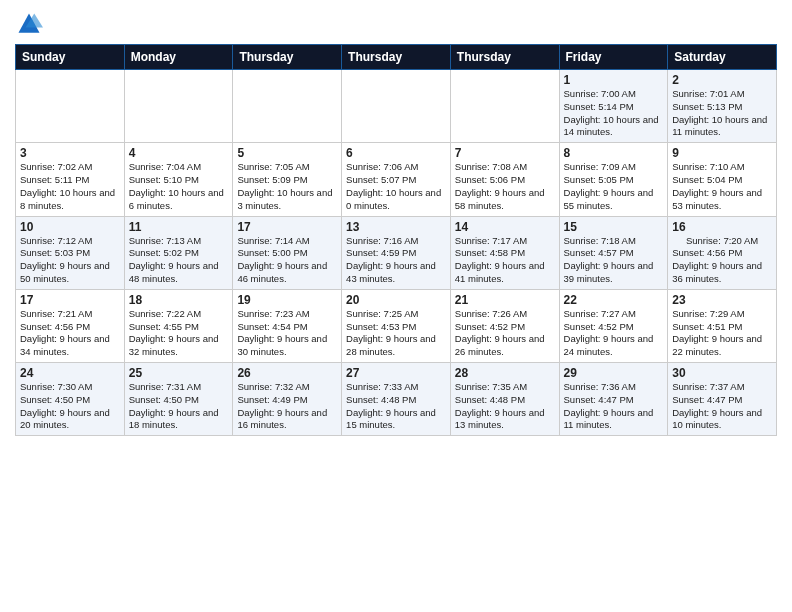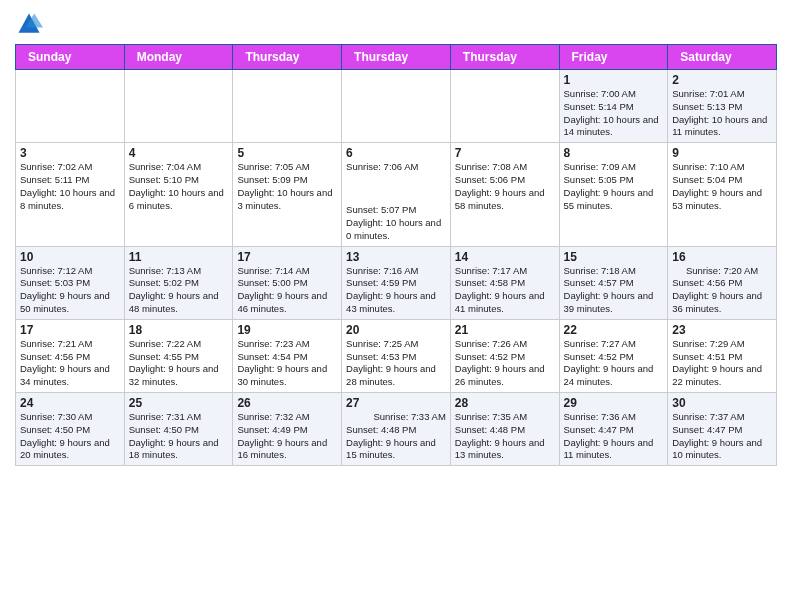--- a/index.html
+++ b/index.html
@@ -50,25 +50,25 @@
     .location {
       font-size: 15px;
       color: #444;
     }
     .calendar-table {
       width: 100%;
       border-collapse: collapse;
       table-layout: fixed;
     }
     .calendar-table th {
-      background-color: #d946ef;
+      background-color: #0f172a;
       color: #fff;
       font-size: 12px;
       font-weight: bold;
-      padding: 5px 12px;
+      padding: 5px 6px;
       text-align: left;
       border: 1px solid #1a5a9a;
     }
     .calendar-table td {
       border: 1px solid #ccc;
       vertical-align: top;
       padding: 3px 4px;
       font-size: 9.5px;
       color: #222;
       height: 72px;
@@ -157,21 +157,21 @@
           </td>
           <td>
             <span class="day-num">5</span>
             <span style="display: block; line-height: 1.35;">Sunrise: 7:05 AM</span>
             <span style="display: block; line-height: 1.35;">Sunset: 5:09 PM</span>
             <span style="display: block; line-height: 1.35;">Daylight: 10 hours and 3 minutes.</span>
           </td>
           <td>
             <span class="day-num">6</span>
             <span style="display: block; line-height: 1.35;">Sunrise: 7:06 AM</span>
-            <span style="display: block; line-height: 1.35; margin-top: 30px;">Sunset: 5:07 PM</span>
+            <span style="display: block; line-height: 1.35;">Sunset: 5:07 PM</span>
             <span style="display: block; line-height: 1.35;">Daylight: 10 hours and 0 minutes.</span>
           </td>
           <td>
             <span class="day-num">7</span>
             <span style="display: block; line-height: 1.35;">Sunrise: 7:08 AM</span>
             <span style="display: block; line-height: 1.35;">Sunset: 5:06 PM</span>
             <span style="display: block; line-height: 1.35;">Daylight: 9 hours and 58 minutes.</span>
           </td>
           <td>
             <span class="day-num">8</span>
@@ -288,21 +288,21 @@
             <span style="display: block; line-height: 1.35;">Daylight: 9 hours and 18 minutes.</span>
           </td>
           <td>
             <span class="day-num">26</span>
             <span style="display: block; line-height: 1.35;">Sunrise: 7:32 AM</span>
             <span style="display: block; line-height: 1.35;">Sunset: 4:49 PM</span>
             <span style="display: block; line-height: 1.35;">Daylight: 9 hours and 16 minutes.</span>
           </td>
           <td>
             <span class="day-num">27</span>
-            <span style="display: block; line-height: 1.35; text-align: right;">Sunrise: 7:33 AM</span>
+            <span style="display: block; line-height: 1.35;">Sunrise: 7:33 AM</span>
             <span style="display: block; line-height: 1.35;">Sunset: 4:48 PM</span>
             <span style="display: block; line-height: 1.35;">Daylight: 9 hours and 15 minutes.</span>
           </td>
           <td>
             <span class="day-num">28</span>
             <span style="display: block; line-height: 1.35;">Sunrise: 7:35 AM</span>
             <span style="display: block; line-height: 1.35;">Sunset: 4:48 PM</span>
             <span style="display: block; line-height: 1.35;">Daylight: 9 hours and 13 minutes.</span>
           </td>
           <td>

